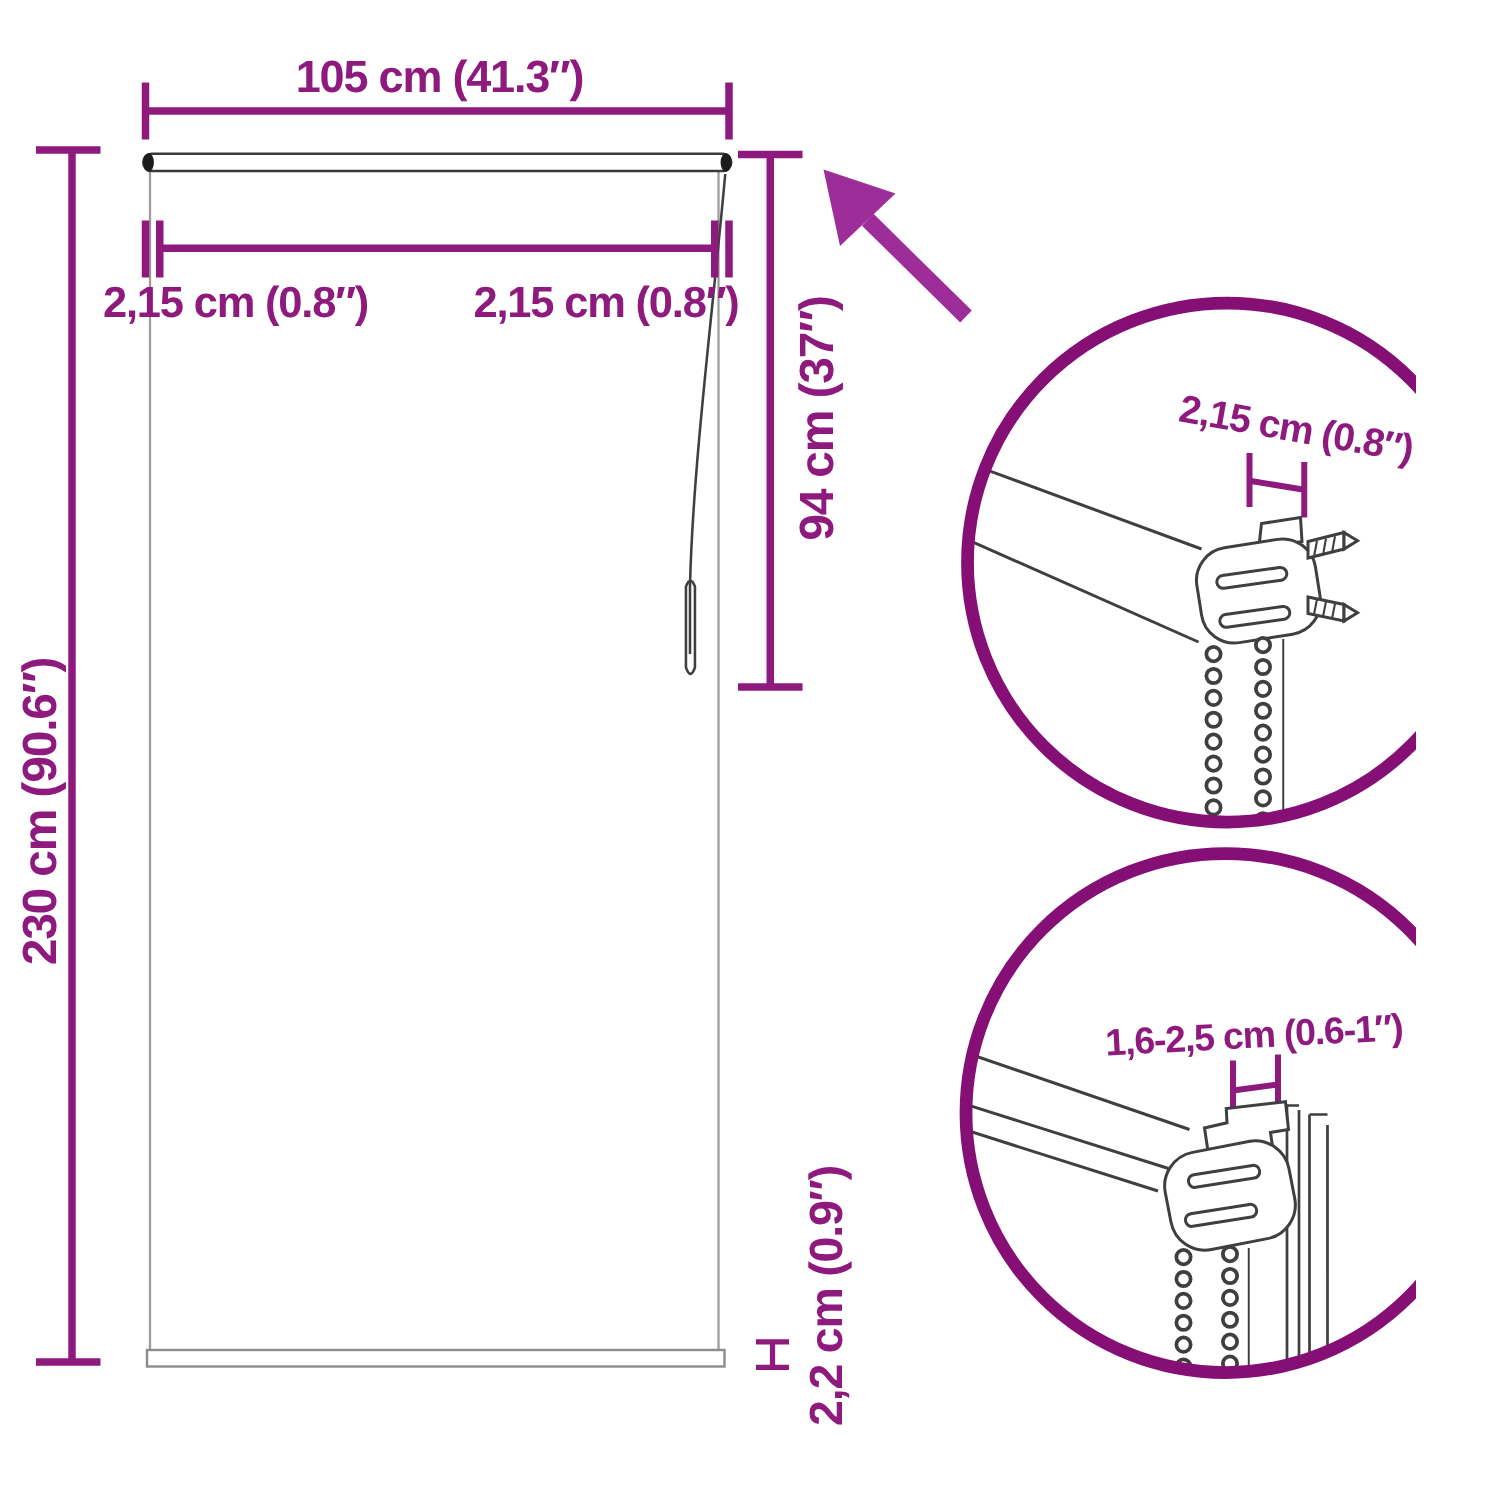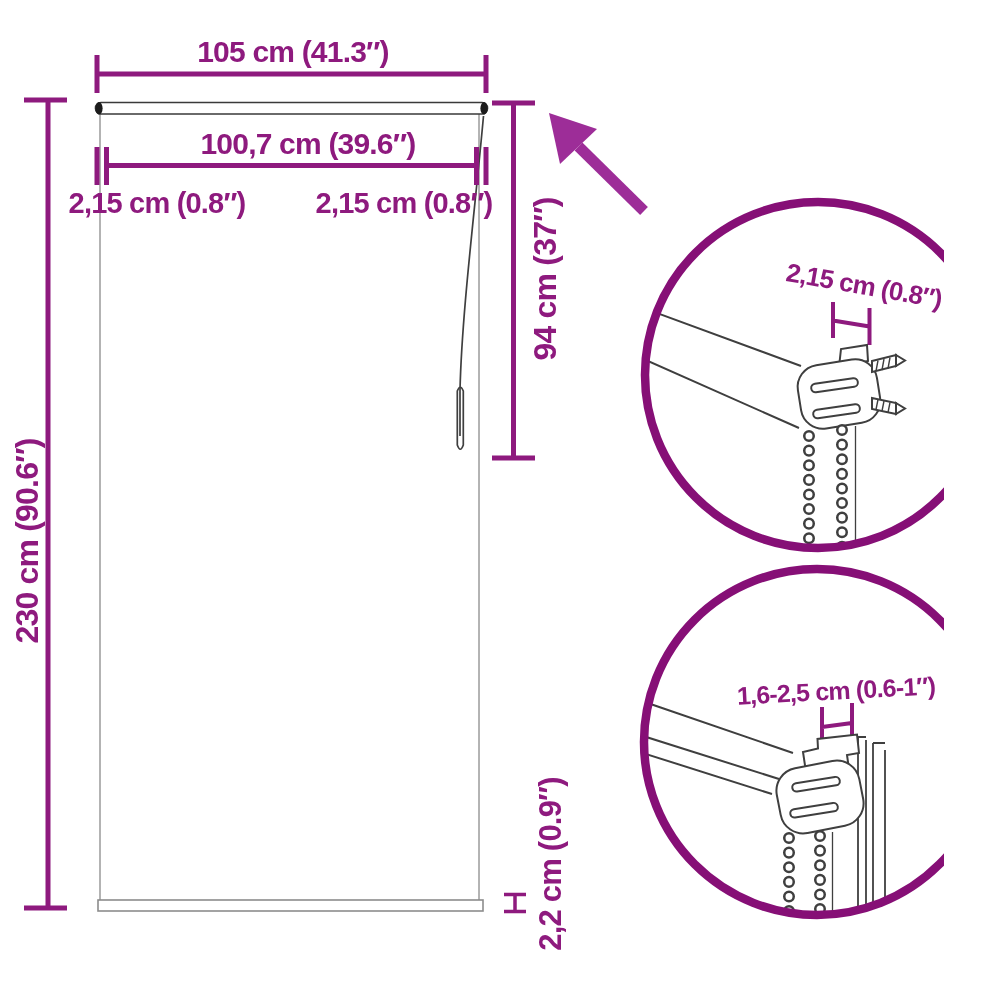--- a/index.html
+++ b/index.html
@@ -128,21 +128,20 @@
           <line x1="820" y1="836" x2="820" y2="918" stroke="#3f3f3f" stroke-width="12" stroke-dasharray="0.1 14.5" stroke-linecap="round"></line>
           <line x1="820" y1="836" x2="820" y2="918" stroke="#ffffff" stroke-width="7" stroke-dasharray="0.1 14.5" stroke-linecap="round"></line>
           <line x1="832.5" y1="832" x2="832.5" y2="918" stroke-width="1.3"></line>
         </g>
       </g>
       <circle cx="817" cy="742" r="173" fill="none" stroke="#860f76" stroke-width="8.5"></circle>
     </g>
   </svg>
 
   <div class="dim-label" style="left:293px;top:52px;">105 cm (41.3″)</div>
-  <div class="dim-label" style="left:308px;top:144px;">100,7 cm (39.6″)</div>
   <div class="dim-label sz29" style="left:157px;top:203px;">2,15 cm (0.8″)</div>
   <div class="dim-label sz29" style="left:404px;top:203px;">2,15 cm (0.8″)</div>
   <div class="dim-label vert" style="left:27px;top:541px;">230 cm (90.6″)</div>
   <div class="dim-label vert" style="left:545px;top:279px;">94 cm (37″)</div>
   <div class="dim-label vert" style="left:551px;top:864px;font-size:31px;">2,2 cm (0.9″)</div>
   <div class="dim-label tilt-down" style="left:864px;top:286px;">2,15 cm (0.8″)</div>
   <div class="dim-label tilt-up" style="left:836px;top:691px;">1,6-2,5 cm (0.6-1″)</div>
 </div>
 
 </body></html>

